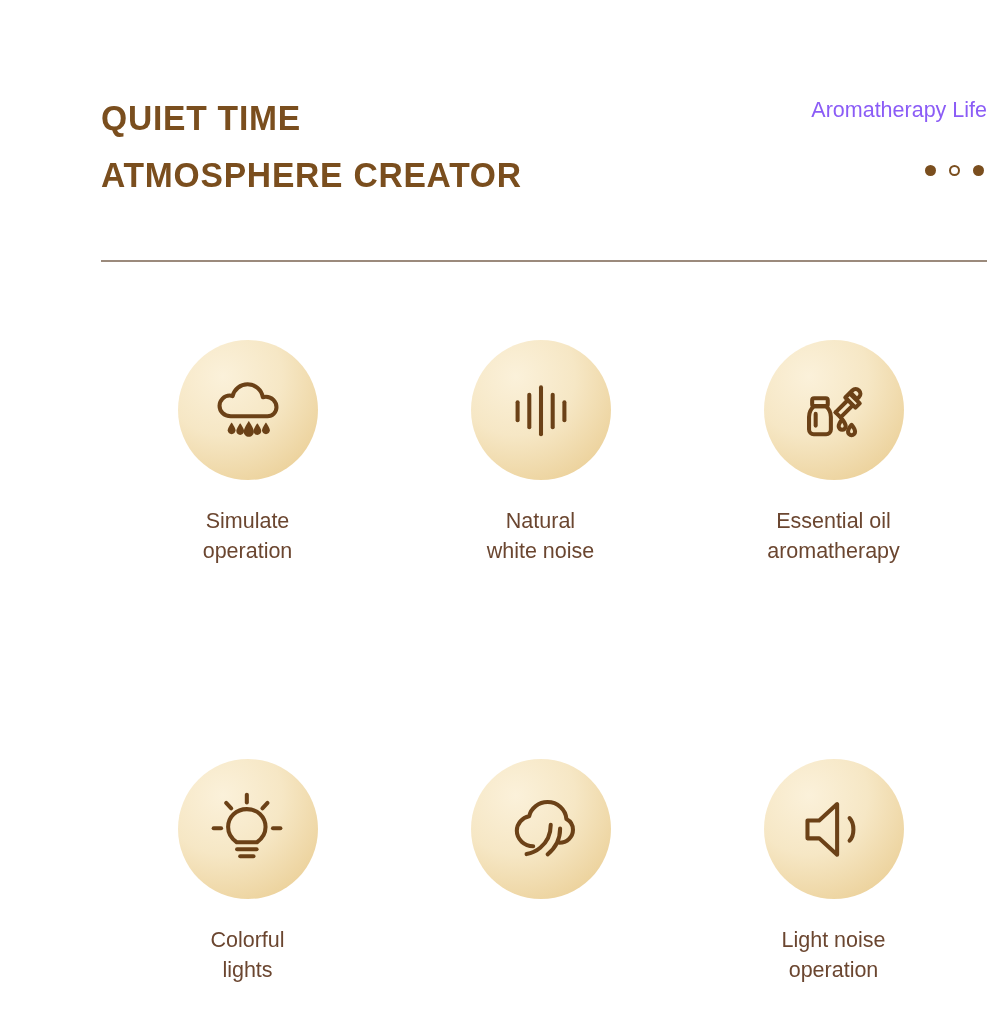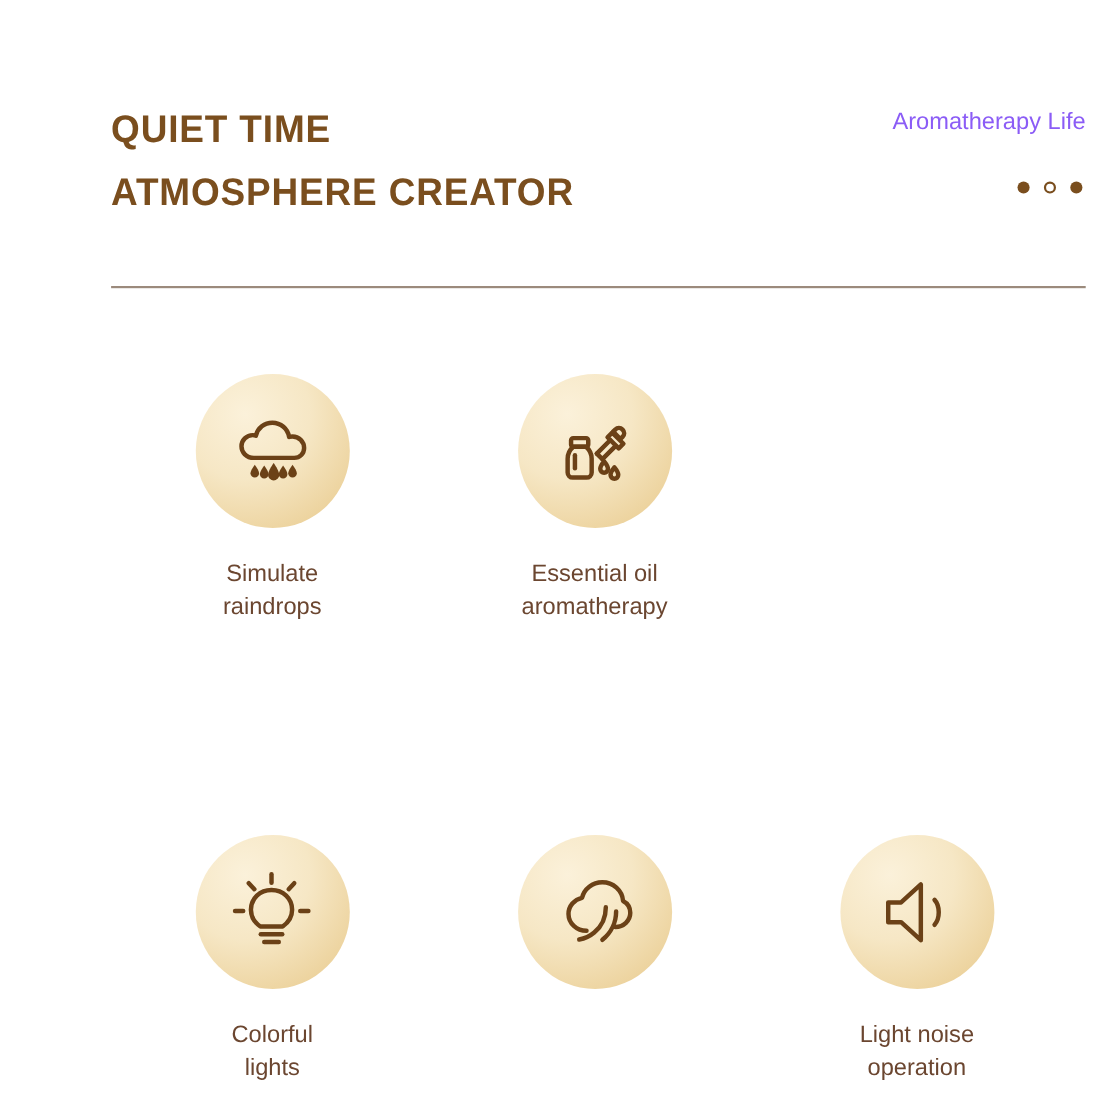--- a/index.html
+++ b/index.html
@@ -181,23 +181,38 @@
           <svg viewBox="0 0 100 100">
             <path class="ic" d="M28 58 C19 58 13.5 51.5 13.5 44.5 C13.5 37.5 19.5 31.5 26.5 31.5 C27.8 31.5 29.2 31.7 30.3 32.1 C32.4 23.3 40.2 17 49.5 17 C59.3 17 67.5 24.2 69 33.6 C70.2 33.2 71.6 33 73 33 C80.5 33 86.5 39.2 86.5 46.5 C86.5 52.9 81.6 58 75 58 Z"></path>
             <path class="ic-fill" d="M29 66 C29 66 24 72.5 24 76 C24 78.8 26.2 81 29 81 C31.8 81 34 78.8 34 76 C34 72.5 29 66 29 66 Z"></path>
             <path class="ic-fill" d="M40 67 C40 67 35 73.5 35 77 C35 79.8 37.2 82 40 82 C42.8 82 45 79.8 45 77 C45 73.5 40 67 40 67 Z"></path>
             <path class="ic-fill" d="M51 64 C51 64 44.5 73 44.5 77.8 C44.5 81.4 47.4 84.3 51 84.3 C54.6 84.3 57.5 81.4 57.5 77.8 C57.5 73 51 64 51 64 Z"></path>
             <path class="ic-fill" d="M62 67 C62 67 57 73.5 57 77 C57 79.8 59.2 82 62 82 C64.8 82 67 79.8 67 77 C67 73.5 62 67 62 67 Z"></path>
             <path class="ic-fill" d="M73 66 C73 66 68 72.5 68 76 C68 78.8 70.2 81 73 81 C75.8 81 78 78.8 78 76 C78 72.5 73 66 73 66 Z"></path>
           </svg>
         </div>
         <div class="label">Simulate
-raindrops</div>
-      </div>
-
+operation</div>
+      </div>
+
+      <div class="cell">
+        <div class="circle">
+          <svg viewBox="0 0 100 100">
+            <g class="ic" stroke-width="5.6">
+              <line x1="20" y1="40" x2="20" y2="63"></line>
+              <line x1="35" y1="30.5" x2="35" y2="72"></line>
+              <line x1="50" y1="21" x2="50" y2="81"></line>
+              <line x1="65" y1="30.5" x2="65" y2="72"></line>
+              <line x1="80" y1="40" x2="80" y2="63"></line>
+            </g>
+          </svg>
+        </div>
+        <div class="label">Natural
+white noise</div>
+      </div>
 
       <div class="cell">
         <div class="circle">
           <svg viewBox="0 0 100 100">
             <g class="ic" stroke-width="4.3">
 
               <rect x="22" y="35" width="20" height="10" rx="2.5"></rect>
 
               <path d="M24.5 45 C20 49 18 53 18 59 L18 75 C18 78.3 20.7 81 24 81 L40 81 C43.3 81 46 78.3 46 75 L46 59 C46 53 44 49 39.5 45 Z"></path>
 

